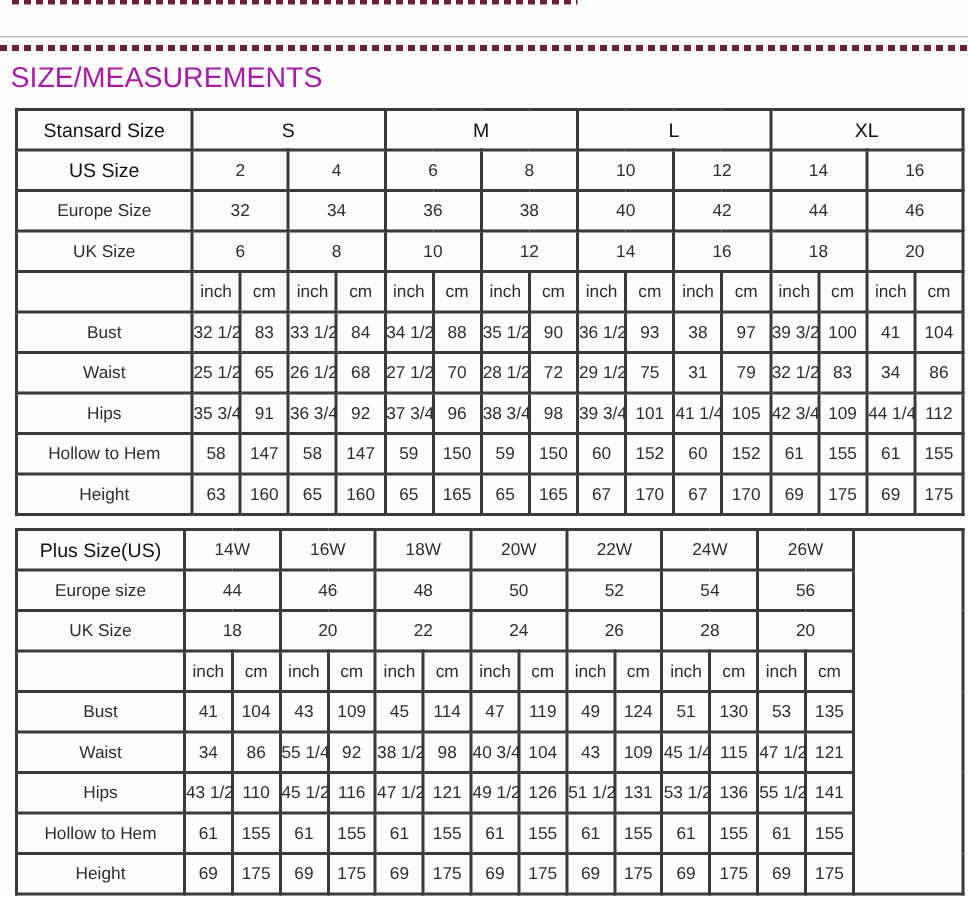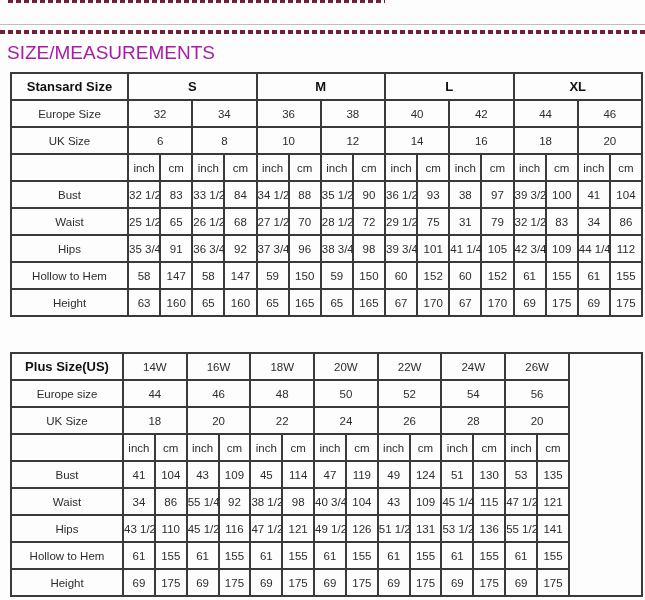--- a/index.html
+++ b/index.html
@@ -26,21 +26,21 @@
   }
   #t1{top:72px;}
   #t2{top:352px;}
   td{
     border:2px solid #3a3a3a;
     height:25px;padding:0;
     text-align:center;vertical-align:middle;
     font-size:11.5px;color:#2d2d2d;
     white-space:nowrap;overflow:visible;
   }
-  td.b{font-weight:bold;font-size:13px;color:#101010;}
+  td.b{font-weight:normal;font-size:13px;color:#101010;}
   #t1 col.c-label{width:117px;}
   #t2 col.c-label{width:112px;}
   #t2 col.c-empty{width:73px;}
 </style>
 </head>
 <body>
 
 <div class="sheet">
 
   <div id="top-dashes" class="dashline" style="--dash: #6E2136;"></div>
@@ -69,20 +69,31 @@
         <col>
         <col>
     </colgroup>
     <tbody>
         <tr>
           <td class="b">Stansard Size</td>
           <td colspan="4" class="b">S</td>
           <td colspan="4" class="b">M</td>
           <td colspan="4" class="b">L</td>
           <td colspan="4" class="b">XL</td>
+        </tr>
+        <tr>
+          <td class="b">US Size</td>
+          <td colspan="2">2</td>
+          <td colspan="2">4</td>
+          <td colspan="2">6</td>
+          <td colspan="2">8</td>
+          <td colspan="2">10</td>
+          <td colspan="2">12</td>
+          <td colspan="2">14</td>
+          <td colspan="2">16</td>
         </tr>
         <tr>
           <td>Europe Size</td>
           <td colspan="2">32</td>
           <td colspan="2">34</td>
           <td colspan="2">36</td>
           <td colspan="2">38</td>
           <td colspan="2">40</td>
           <td colspan="2">42</td>
           <td colspan="2">44</td>

